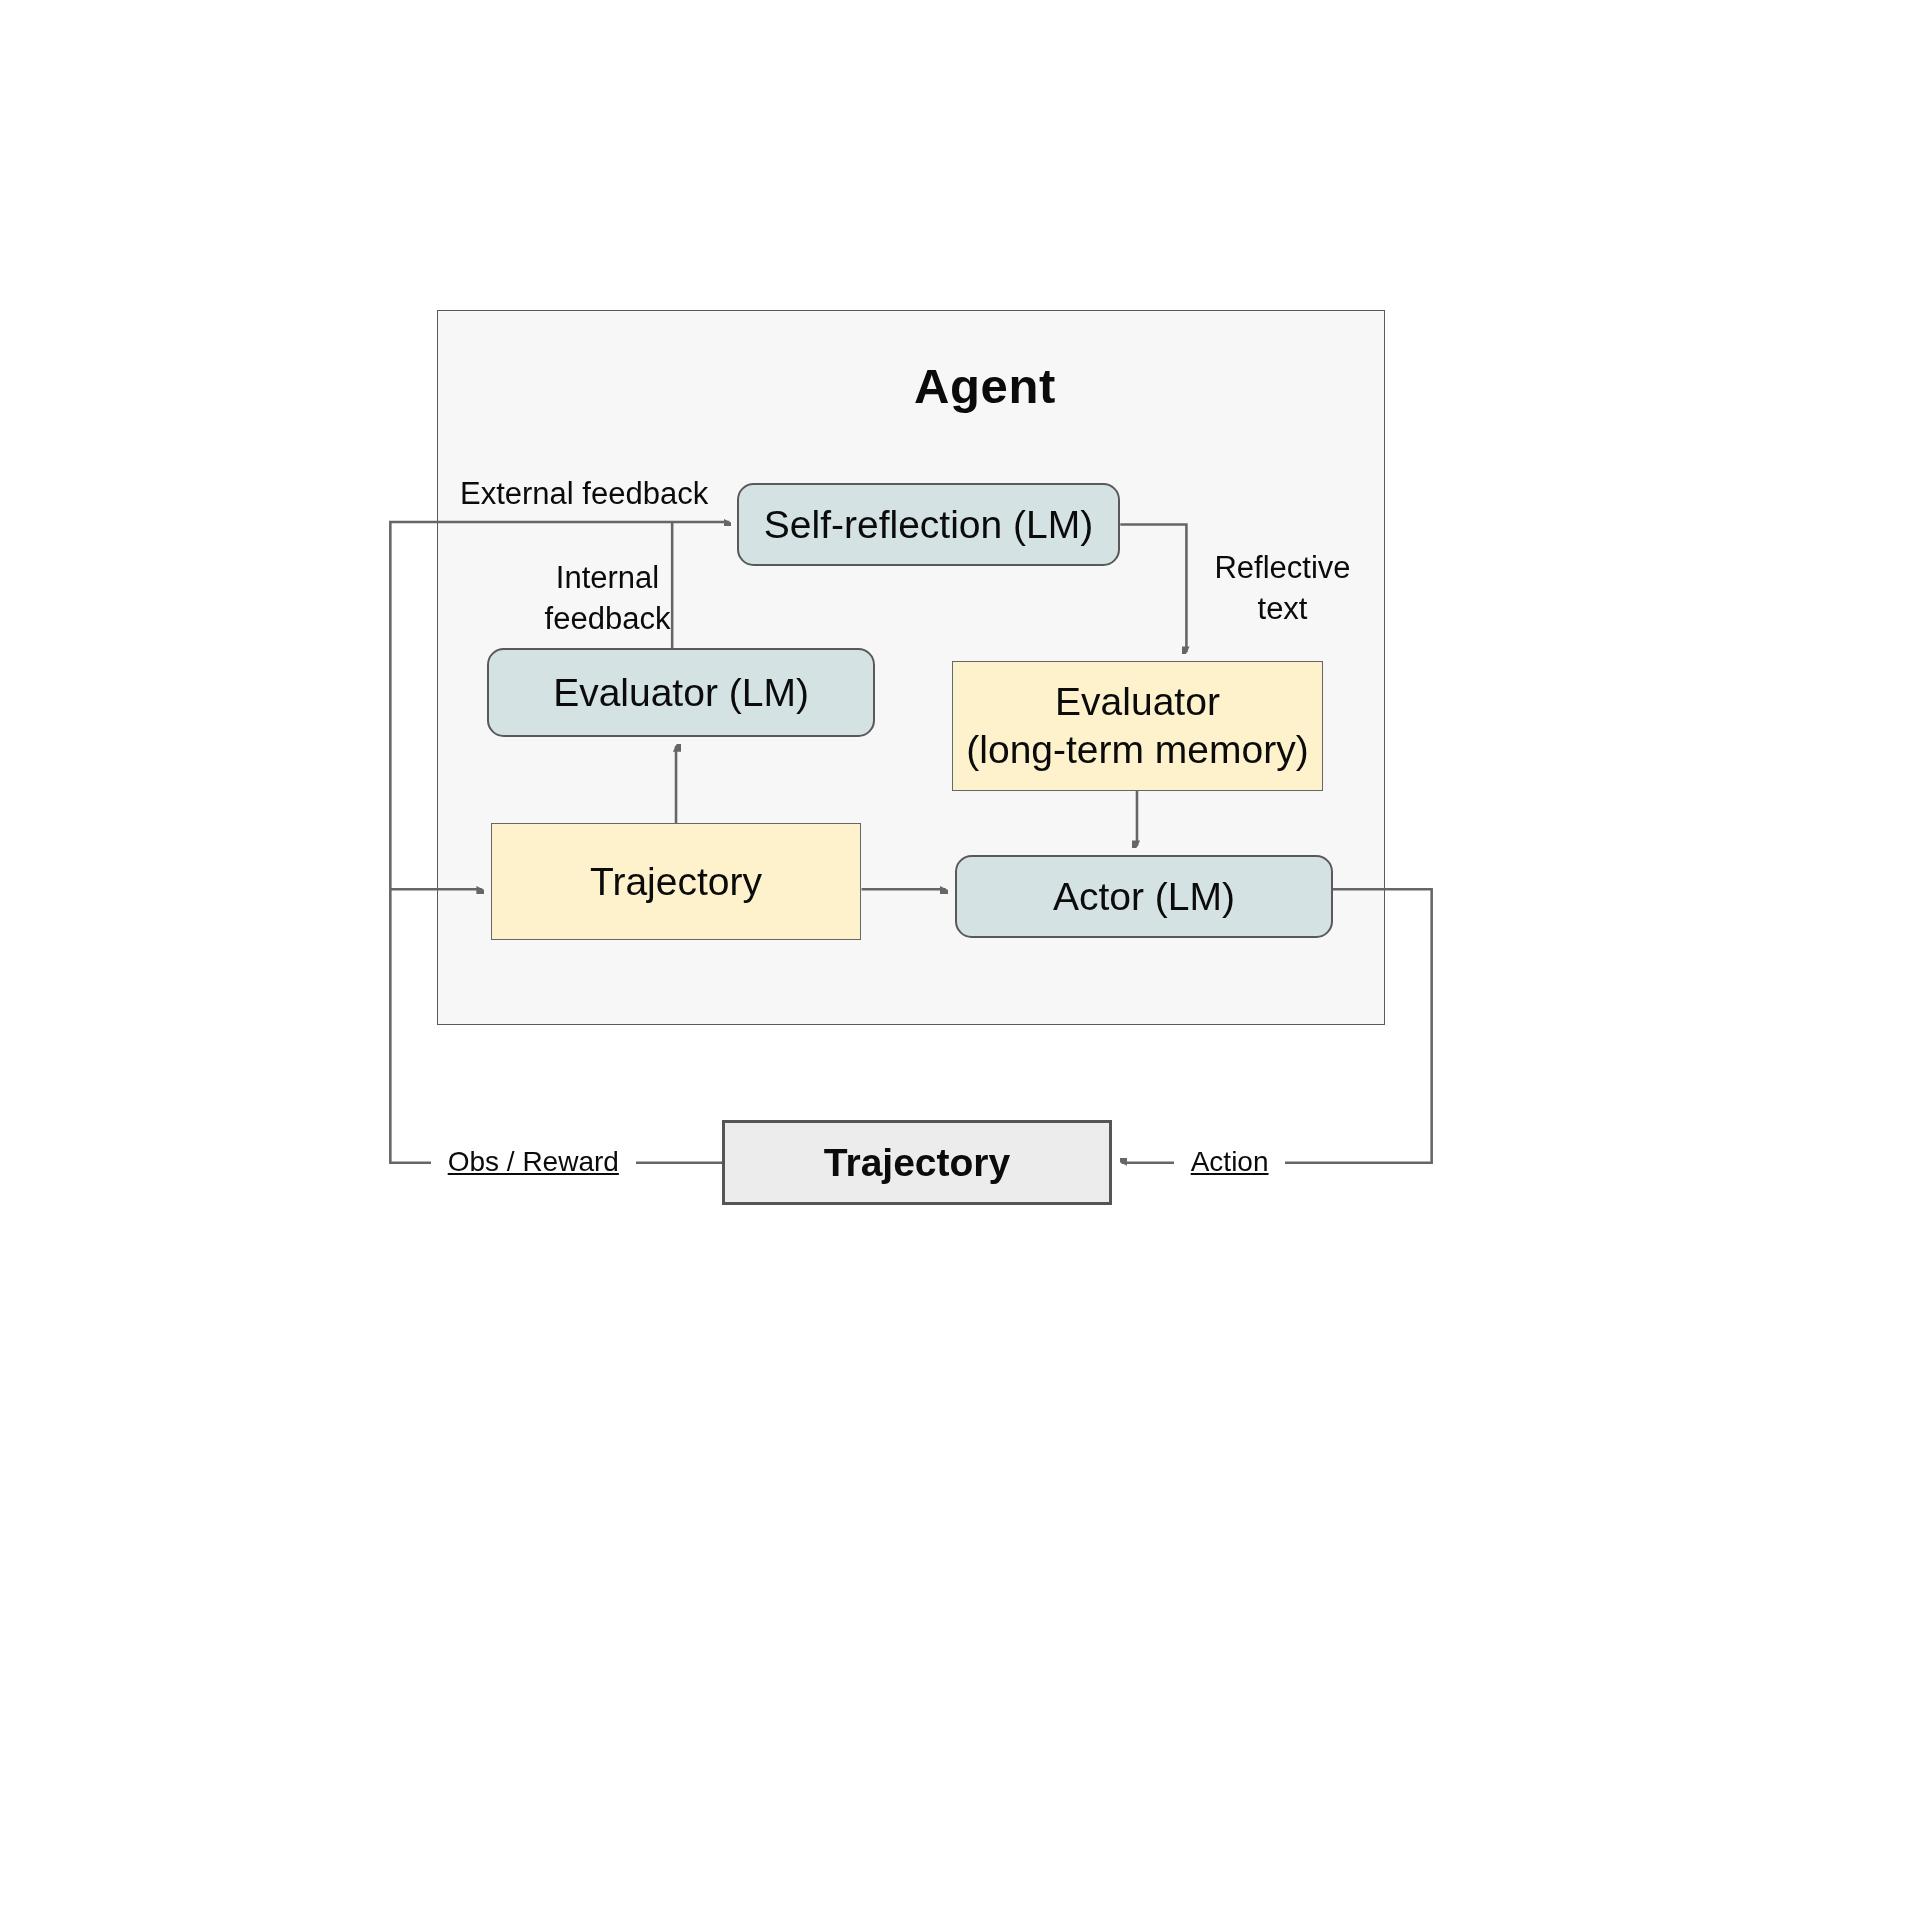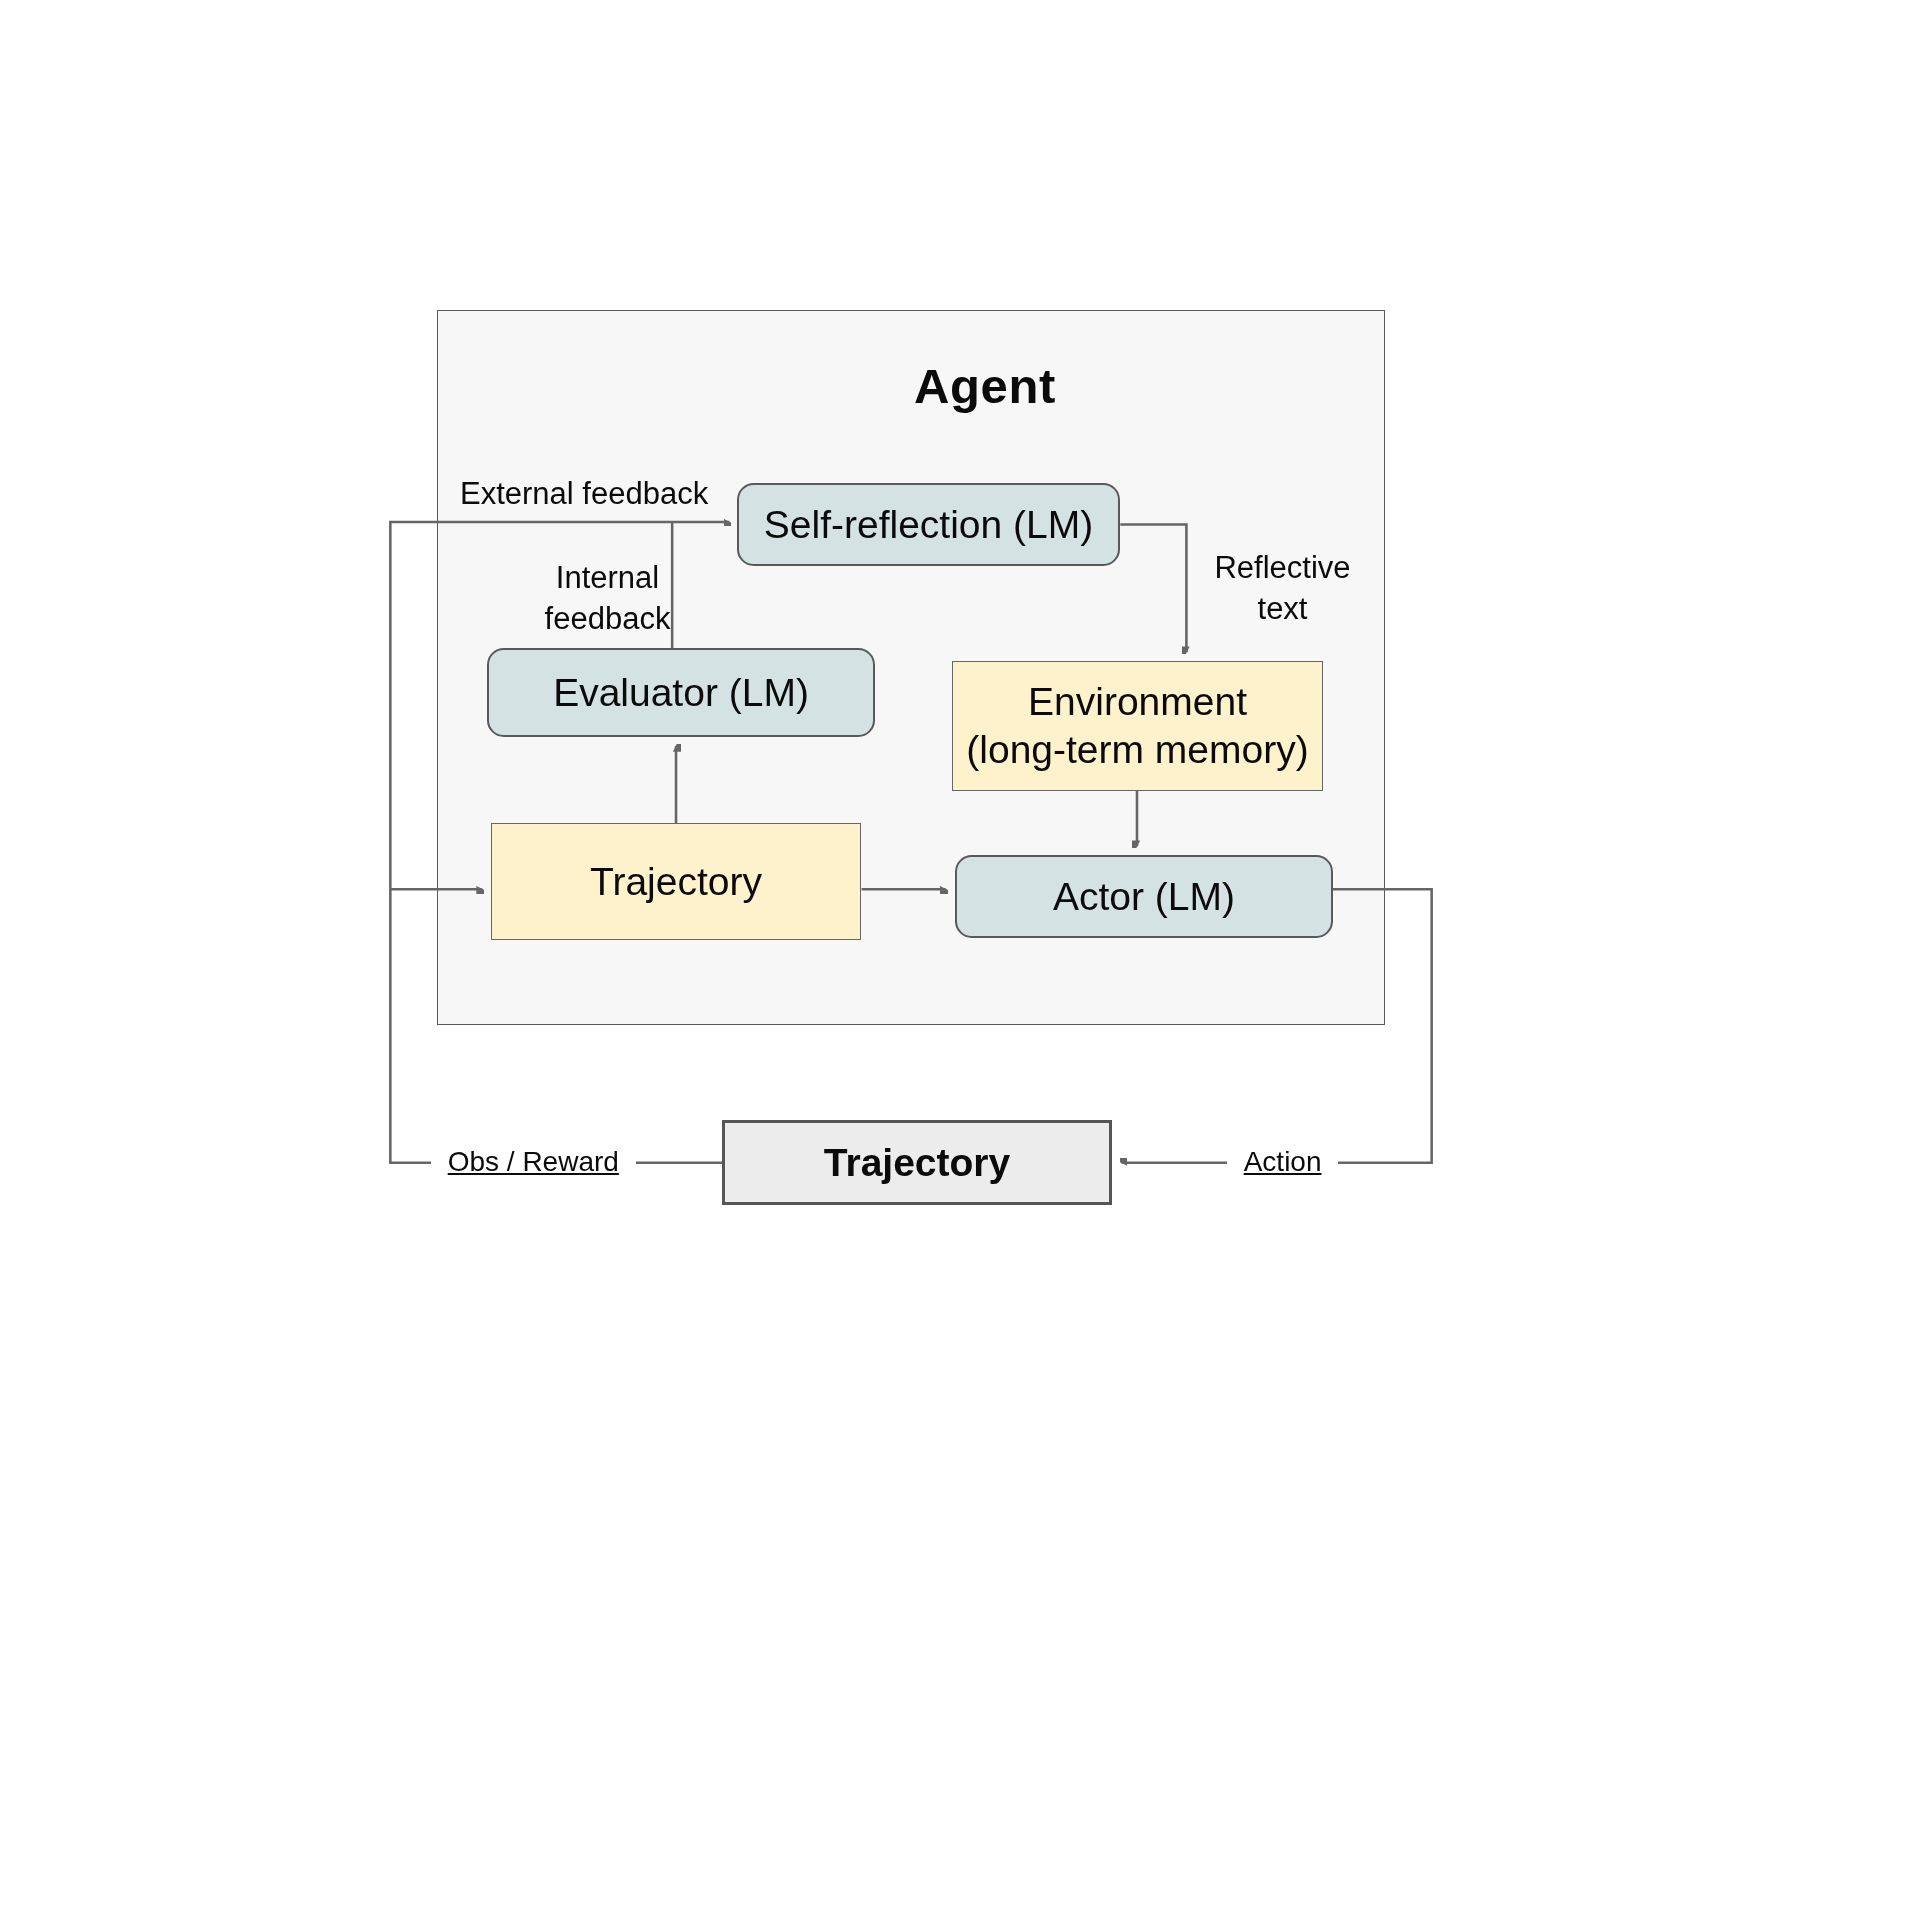--- a/index.html
+++ b/index.html
@@ -110,21 +110,21 @@
 
   <div class="node lm" style="left:737px;top:483px;width:383px;height:83px;">
     <span>Self-reflection (LM)</span>
   </div>
 
   <div class="node lm" style="left:487px;top:648px;width:388px;height:89px;">
     <span>Evaluator (LM)</span>
   </div>
 
   <div class="node memory" style="left:952px;top:661px;width:371px;height:130px;">
-    <span>Environment</span>
+    <span>Evaluator</span>
     <span>(long-term memory)</span>
   </div>
 
   <div class="node memory" style="left:491px;top:823px;width:370px;height:117px;">
     <span>Trajectory</span>
   </div>
 
   <div class="node lm" style="left:955px;top:855px;width:378px;height:83px;">
     <span>Actor (LM)</span>
   </div>
@@ -140,16 +140,16 @@
     <div>feedback</div>
   </div>
 
   <div class="edge-label" style="left:1202px;top:547px;width:161px;">
     <div>Reflective</div>
     <div>text</div>
   </div>
 
   <div class="edge-label big" style="left:431px;top:1135px;">Obs / Reward</div>
 
-  <div class="edge-label big" style="left:1227px;top:1135px;text-align:center;">Action</div>
+  <div class="edge-label big" style="left:1174px;top:1135px;text-align:center;">Action</div>
 
 </div>
 
 
 </body></html>

